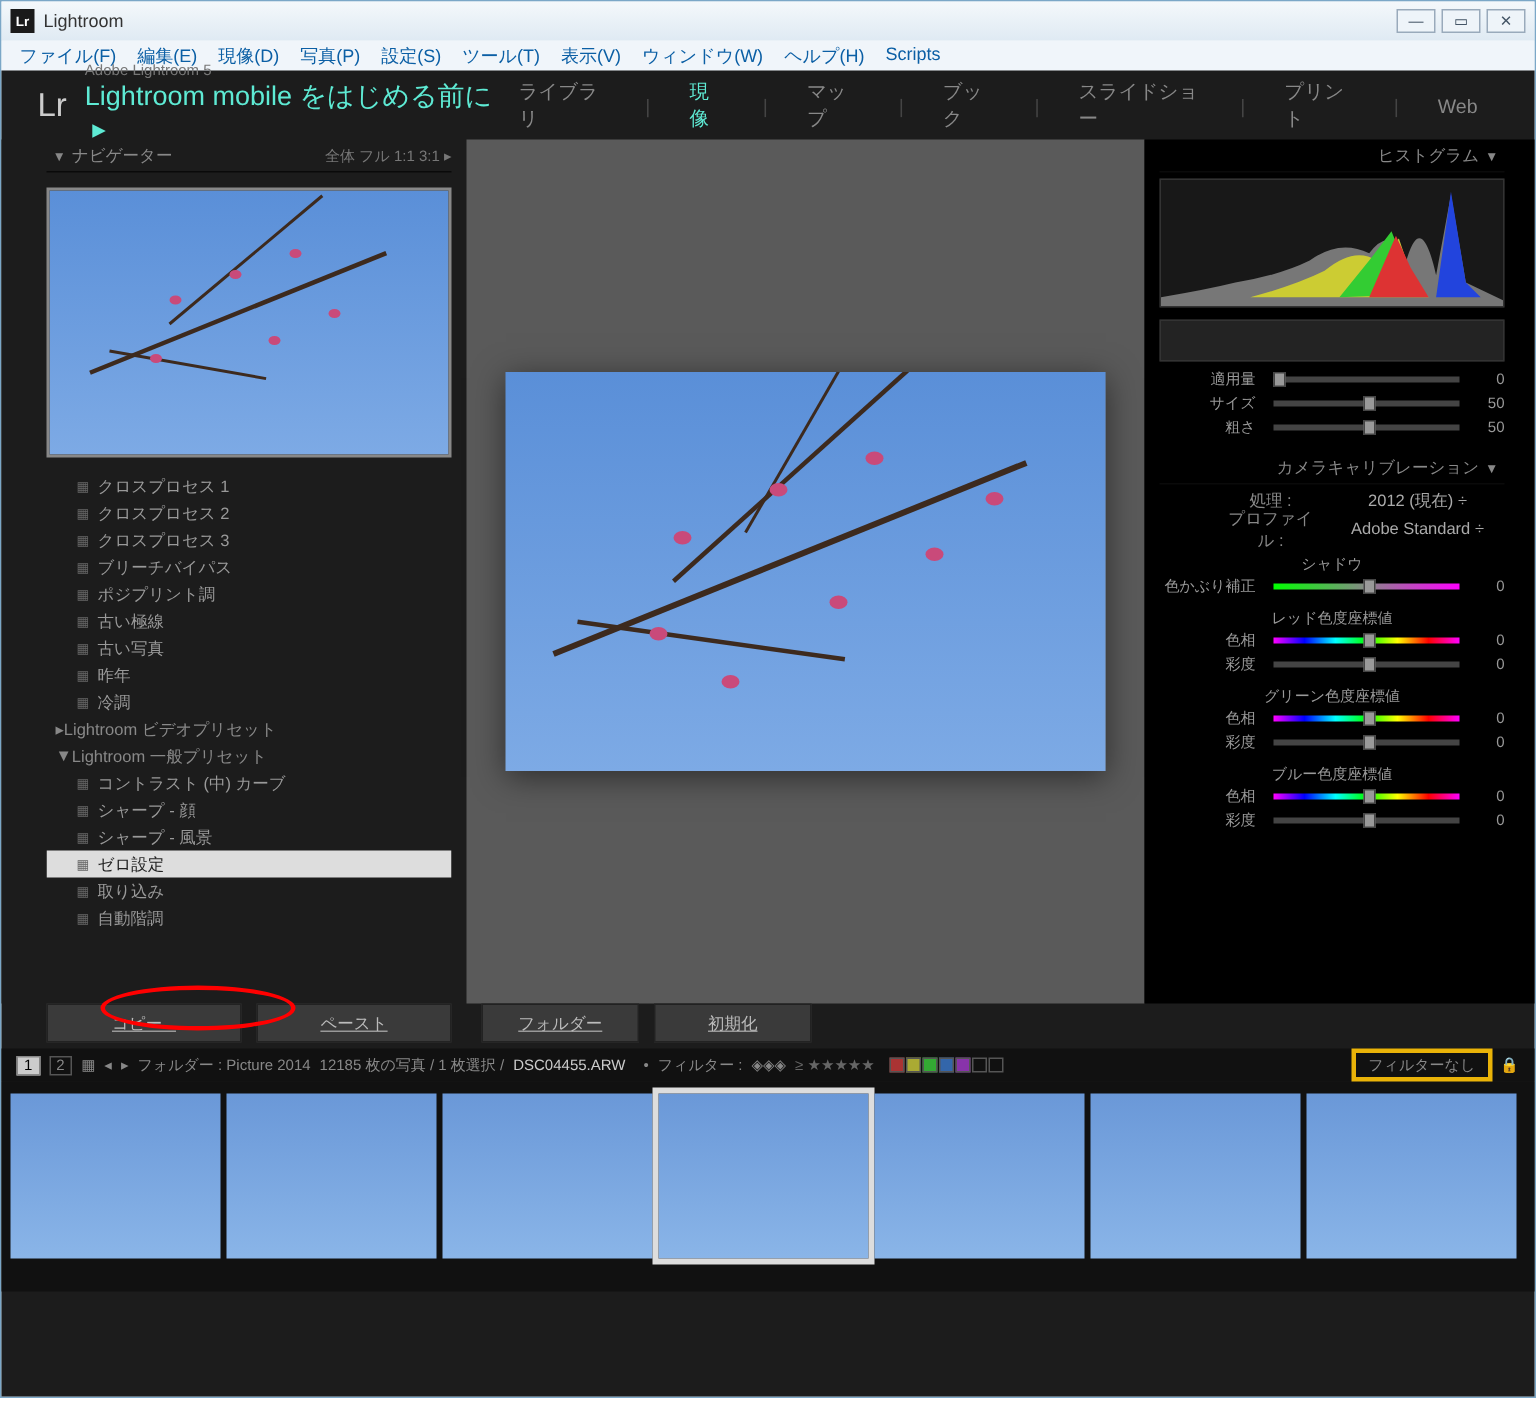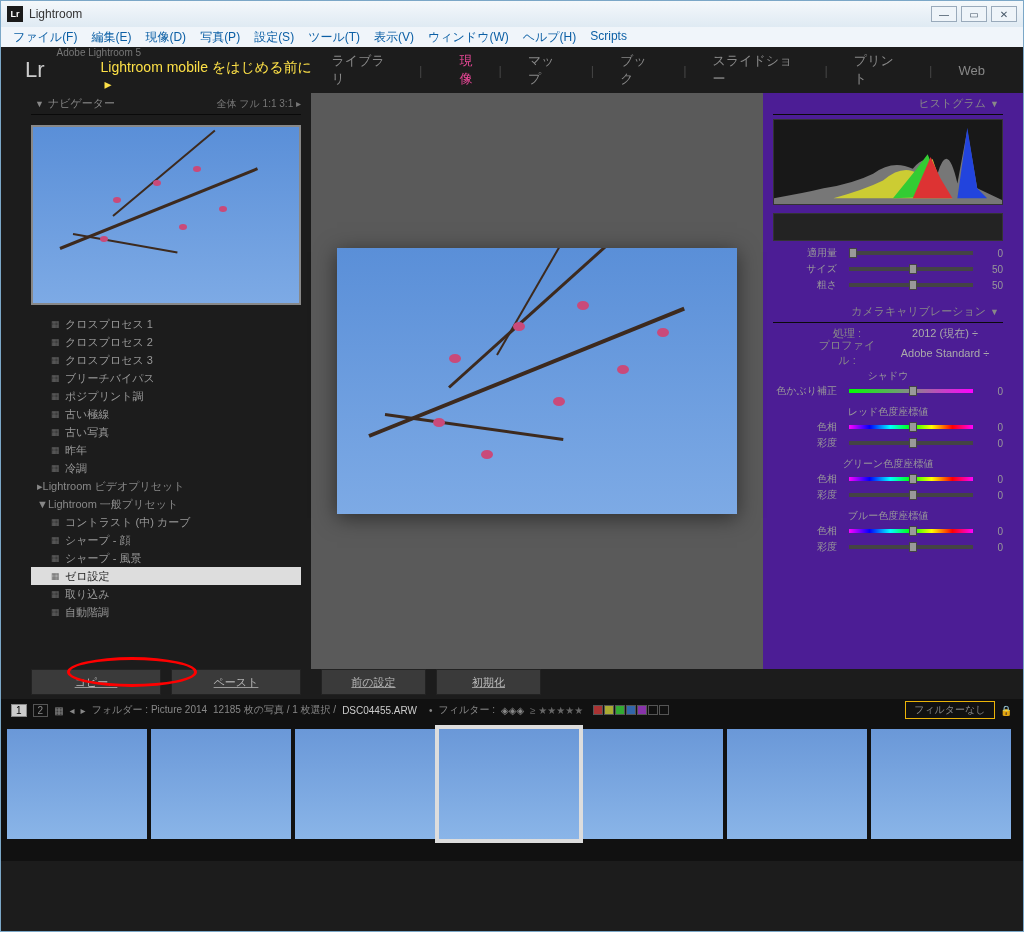--- a/index.html
+++ b/index.html
@@ -9,29 +9,29 @@
 .titlebar .logo { width:16px; height:16px; background:#1a1a1a; color:#fff; font-size:9px; font-weight:bold; display:flex; align-items:center; justify-content:center; margin-right:6px; }
 .titlebar .title { color:#333; font-size:12px; }
 .winbtns { margin-left:auto; display:flex; gap:4px; }
 .winbtns span { width:26px; height:16px; border:1px solid #9ab; background:#eef4f9; font-size:10px; display:flex; align-items:center; justify-content:center; color:#456; }
 .menubar { height:20px; display:flex; padding:0 6px; gap:2px; background:#f0f5fa; }
 .menubar span { padding:2px 6px; color:#0b5fa5; font-size:12px; }
 .app { background:#1c1c1c; height:884px; position:relative; }
 .topbar { height:46px; display:flex; align-items:center; padding:0 24px; }
 .lr { font-size:22px; font-weight:300; color:#ccc; margin-right:12px; }
 .branding { font-size:10px; color:#777; line-height:1.2; }
-.branding .m { font-size:14px; color:#fde047;margin-left:44px; }
+.branding .m { font-size:18px; color:#5eead4; }
 .modules { margin-left:auto; display:flex; gap:12px; align-items:center; }
 .modules span { padding:0 14px; color:#888; font-size:13px; }
-.modules span.active { color:#ec4899;text-align:right; }
+.modules span.active { color:#5eead4; }
 .modules .sep { color:#444; padding:0; }
 .body3col { display:flex; height:576px; }
 .left { width:310px; background:#1c1c1c; padding:0 10px 0 30px; display:flex; flex-direction:column; }
 .center { flex:1; background:#5a5a5a; display:flex; align-items:center; justify-content:center; }
-.right { width:260px; background:#4c1d95; padding:0 20px 0 10px; display:flex; flex-direction:column; }
+.right { width:260px; background:#000000; padding:0 20px 0 10px; display:flex; flex-direction:column; }
 .panelhdr { height:22px; display:flex; align-items:center; color:#888; font-size:11px; border-bottom:1px solid #0a0a0a; }
 .panelhdr.r { justify-content:flex-end; }
 .panelhdr .tri { font-size:9px; margin:0 4px; }
 .nav-opts { margin-left:auto; font-size:10px; color:#777; }
 .navimg { width:270px; height:180px; margin:10px auto; background:linear-gradient(180deg,#5a8fd8 0%,#7daae5 100%); border:2px solid #888; position:relative; overflow:hidden; }
 .branch { position:absolute; background:#3d2a1e; transform-origin:left center; }
 .bud { position:absolute; width:8px; height:6px; background:#c94a7a; border-radius:50%; }
 .presets { flex:1; overflow:hidden; }
 .presets .row { height:18px; display:flex; align-items:center; padding-left:20px; color:#999; font-size:11px; }
 .presets .row .ic { width:14px; font-size:9px; color:#666; }
@@ -329,21 +329,21 @@
 
     <div class="highlight-oval" style="left:66px;top:610px;width:130px;height:30px;"></div>
     <div class="highlight-oval" style="left:888px;top:686px;width:100px;height:30px;"></div>
 
     <div style="display:flex;height:30px;">
       <div class="btnrow" style="width:310px;">
         <div class="btn">コピー...</div>
         <div class="btn">ペースト</div>
       </div>
       <div class="btnrow" style="width:250px;padding:0 20px 0 10px;">
-        <div class="btn">前の設定</div>
+        <div class="btn">フォルダー</div>
         <div class="btn">初期化</div>
       </div>
     </div>
 
     <div class="filmstrip-hdr">
       <span style="border:1px solid #888;padding:0 4px;background:#ccc;color:#000">1</span>
       <span style="border:1px solid #555;padding:0 4px">2</span>
       <span>▦</span>
       <span>◂</span>
       <span>▸</span>
@@ -356,21 +356,21 @@
       <span class="stars">≥ ★★★★★</span>
       <div class="colorsw">
         <span style="background:#a33"></span>
           <span style="background:#aa3"></span>
           <span style="background:#3a3"></span>
           <span style="background:#36a"></span>
           <span style="background:#83a"></span>
           <span></span>
           <span></span>
       </div>
-      <span style="margin-left:auto;border:1px solid #eab308;padding:1px 8px">フィルターなし</span>
+      <span style="margin-left:auto;border:3px solid #eab308;padding:1px 8px">フィルターなし</span>
       <span>🔒</span>
     </div>
 
     <div class="filmstrip">
       <div class="thumb"></div>
       <div class="thumb"></div>
       <div class="thumb"></div>
       <div class="thumb sel"></div>
       <div class="thumb"></div>
       <div class="thumb"></div>

